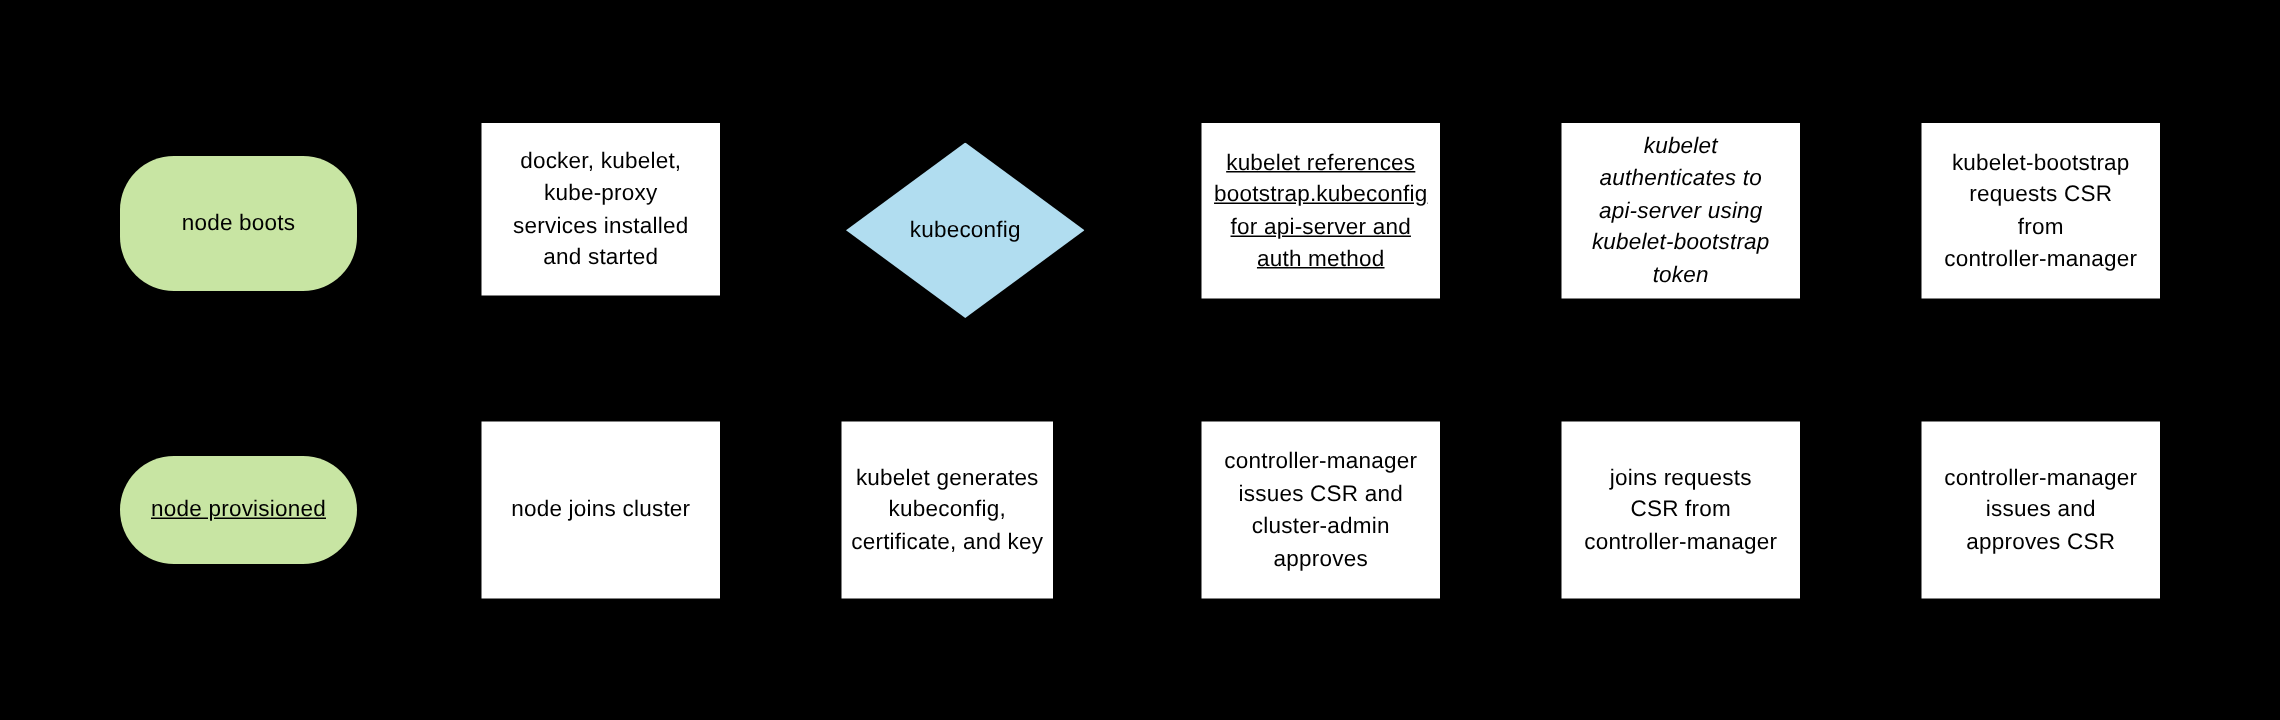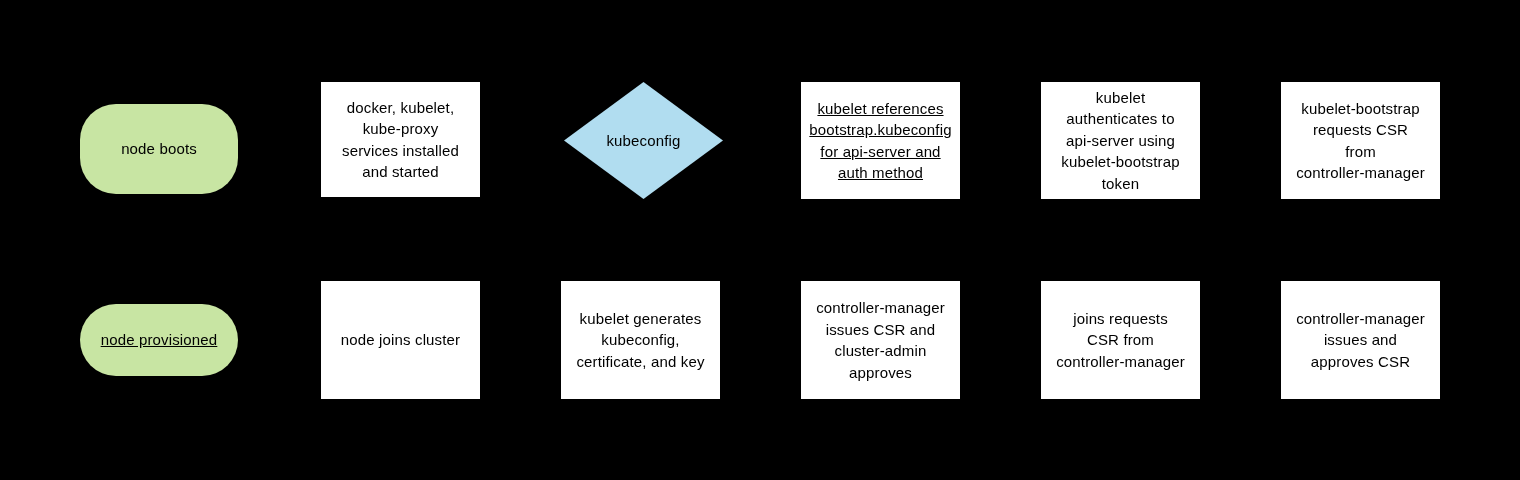--- a/index.html
+++ b/index.html
@@ -83,39 +83,39 @@
 </head>
 <body style="background: rgb(0, 0, 0);">
 
 <div id="canvas" style="width: 1520px; height: 480px;">
     <div style="position: absolute; left: 0px; top: 0px; width: 100%; height: 100%;">
       <div class="node shape-terminator" style="left: 80px; top: 104px; width: 158px; height: 90px;"><span class="label">node boots</span></div>
       <div class="node shape-process" style="left: 321px; top: 82px; width: 159px; height: 115px;"><span class="label">docker, kubelet,
 kube-proxy
 services installed
 and started</span></div>
-      <div class="node shape-decision" style="left: 564px; top: 82px; width: 159px; height: 117px; align-items: center;"><div class="diamond-fill"></div><span class="label">kubeconfig</span></div>
+      <div class="node shape-decision" style="left: 564px; top: 95px; width: 159px; height: 117px; align-items: center;"><div class="diamond-fill"></div><span class="label">kubeconfig</span></div>
       <div class="node shape-process overflow" style="left: 801px; top: 82px; width: 159px; height: 117px; text-decoration: underline;"><span class="label">kubelet references
 bootstrap.kubeconfig
 for api-server and
 auth method</span></div>
-      <div class="node shape-process" style="left: 1041px; top: 82px; width: 159px; height: 117px;"><span class="label">kubelet
+      <div class="node shape-process" style="left: 1041px; top: 82px; width: 159px; height: 117px; font-style: italic;"><span class="label">kubelet
 authenticates to
 api-server using
 kubelet-bootstrap
 token</span></div>
       <div class="node shape-process" style="left: 1281px; top: 82px; width: 159px; height: 117px;"><span class="label">kubelet-bootstrap
 requests CSR
 from
 controller-manager</span></div>
     </div>
     <div style="position: absolute; left: 0px; top: 0px; width: 100%; height: 100%;">
       <div class="node shape-terminator" style="left: 80px; top: 304px; width: 158px; height: 72px; text-decoration: underline;"><span class="label">node provisioned</span></div>
       <div class="node shape-process" style="left: 321px; top: 281px; width: 159px; height: 118px;"><span class="label">node joins cluster</span></div>
-      <div class="node shape-process" style="left: 561px; top: 281px; width: 159px; height: 118px;"><span class="label">kubelet generates
+      <div class="node shape-process" style="left: 561px; top: 281px; width: 141px; height: 118px;"><span class="label">kubelet generates
 kubeconfig,
 certificate, and key</span></div>
       <div class="node shape-process" style="left: 801px; top: 281px; width: 159px; height: 118px;"><span class="label">controller-manager
 issues CSR and
 cluster-admin
 approves</span></div>
       <div class="node shape-process" style="left: 1041px; top: 281px; width: 159px; height: 118px;"><span class="label">joins requests
 CSR from
 controller-manager</span></div>
       <div class="node shape-process" style="left: 1281px; top: 281px; width: 159px; height: 118px;"><span class="label">controller-manager

